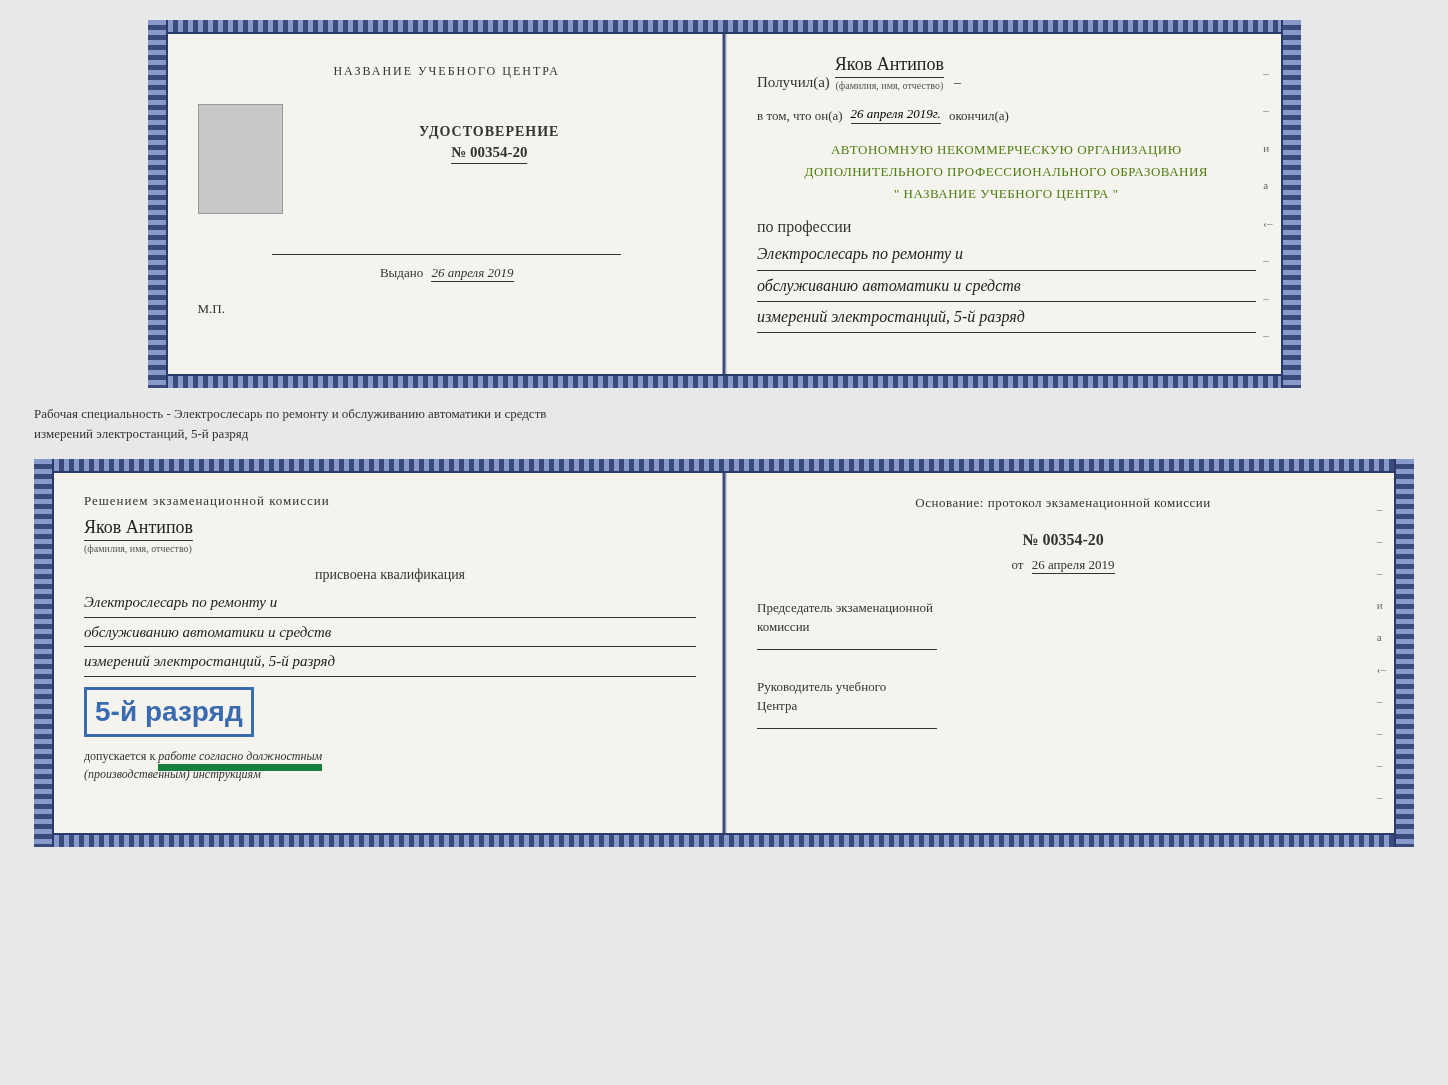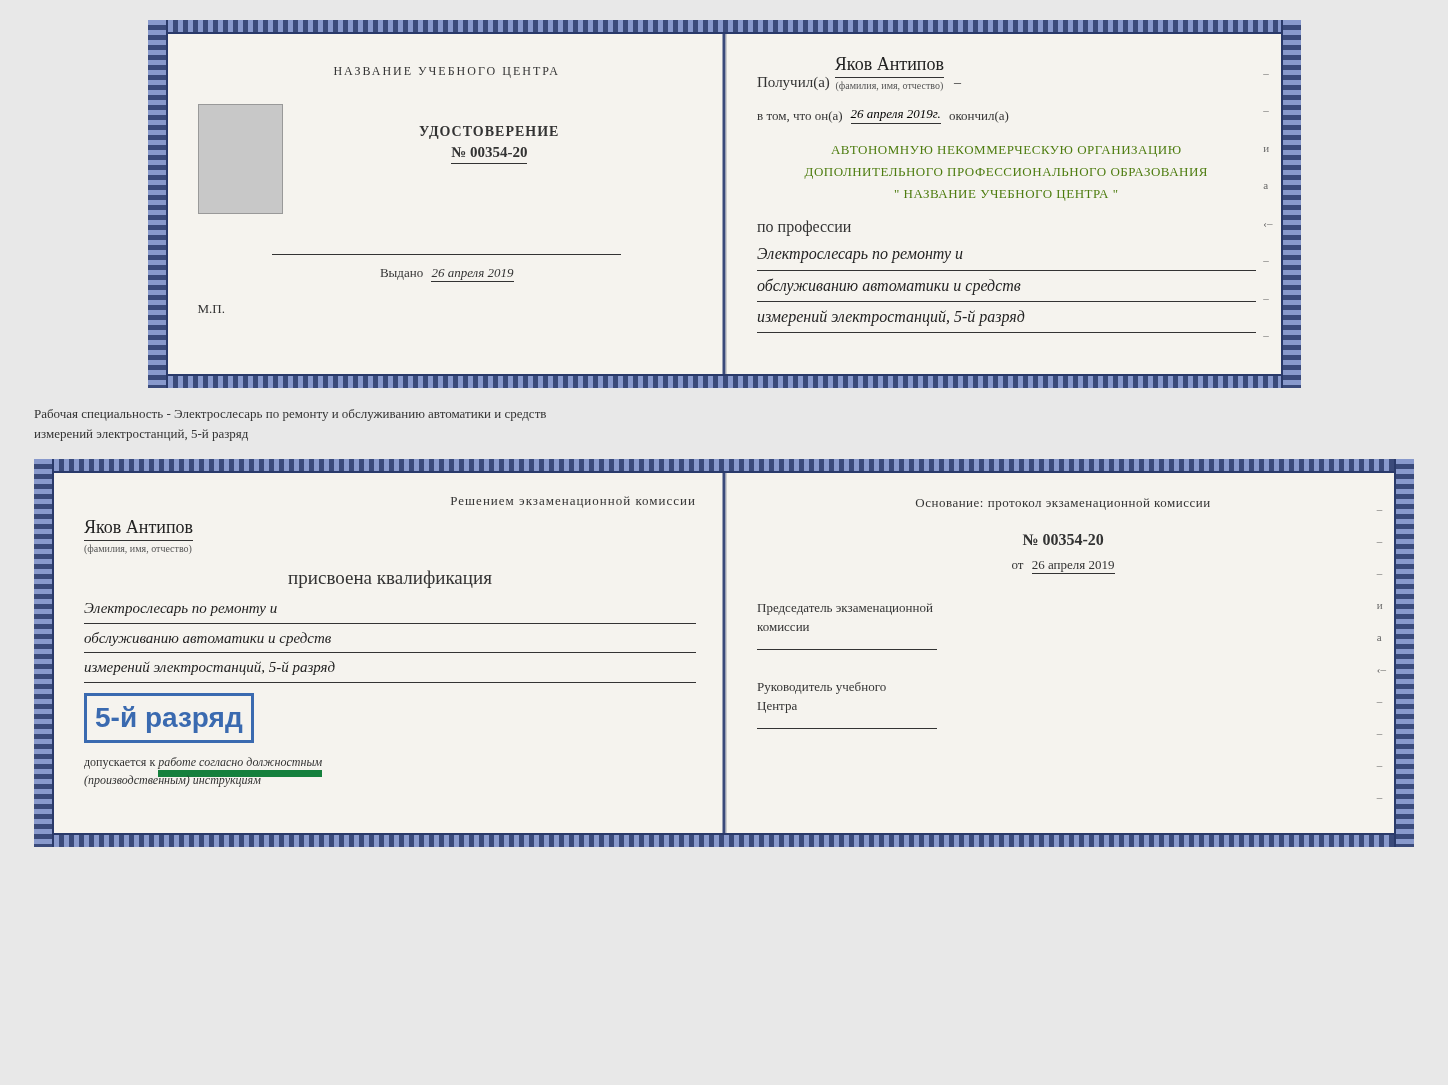--- a/index.html
+++ b/index.html
@@ -102,28 +102,28 @@
   <div style="position:absolute; top:0; bottom:0; left:0; width:20px; background: repeating-linear-gradient(180deg, #8899cc 0px,#8899cc 5px,#3a4a7a 5px,#3a4a7a 10px); z-index:20; border-right:2px solid #2a3a6a;"></div>
   <div style="position:absolute; top:0; bottom:0; right:0; width:20px; background: repeating-linear-gradient(180deg, #8899cc 0px,#8899cc 5px,#3a4a7a 5px,#3a4a7a 10px); z-index:20; border-left:2px solid #2a3a6a;"></div>
   <div style="position:absolute; top:0; left:20px; right:20px; height:14px; background: repeating-linear-gradient(90deg, #8899cc 0px,#8899cc 5px,#3a4a7a 5px,#3a4a7a 10px); z-index:5; border-bottom:2px solid #2a3a6a;"></div>
   <div style="position:absolute; bottom:0; left:20px; right:20px; height:14px; background: repeating-linear-gradient(90deg, #8899cc 0px,#8899cc 5px,#3a4a7a 5px,#3a4a7a 10px); z-index:5; border-top:2px solid #2a3a6a;"></div>
 
   <div style="margin: 14px 20px; display:flex; background:#f5f3ee; min-height:360px; position:relative;">
 
     <div style="position:absolute; left:50%; top:0; bottom:0; width:3px; background:#3a4a7a; transform:translateX(-50%); z-index:10;"></div>
 
     <div style="flex:1; padding:20px 30px; display:flex; flex-direction:column; border-right:1px solid #ccc;">
-      <div style="font-size:13px; letter-spacing:1px; color:#333; text-align:right; margin-bottom:8px;">Решением экзаменационной комиссии</div>
+      <div style="font-size:13px; letter-spacing:1px; color:#333; text-align:left; margin-bottom:8px;">Решением экзаменационной комиссии</div>
 
       <div style="display:flex; flex-direction:column; align-items:flex-start; margin-bottom:5px;">
         <span style="font-family:'Segoe Script','Brush Script MT',cursive; font-size:18px; color:#222; border-bottom:1px solid #333; padding-bottom:2px; align-self:flex-start;">Яков Антипов</span>
         <span style="font-size:10px; color:#555; margin-top:2px;">(фамилия, имя, отчество)</span>
       </div>
 
-      <div style="font-size:19px; color:#333; margin:8px 0 5px 0; text-align:center;">присвоена квалификация</div>
+      <div style="font-size:14px; color:#333; margin:8px 0 5px 0; text-align:center;">присвоена квалификация</div>
 
       <div style="font-family:'Segoe Script','Brush Script MT',cursive; font-style:italic; font-size:15px; color:#222; line-height:1.9;">
         <div style="border-bottom:1px solid #333;">Электрослесарь по ремонту и</div>
         <div style="border-bottom:1px solid #333;">обслуживанию автоматики и средств</div>
         <div style="border-bottom:1px solid #333;">измерений электростанций, 5-й разряд</div>
       </div>
 
       <div style="margin: 10px 0;">
         <div style="display:inline-block; border:3px solid #3a6ab0; padding:6px 8px;">
           <span style="font-size:28px; font-weight:bold; color:#3a6ab0; font-family:Arial,sans-serif;">5-й разряд</span>

